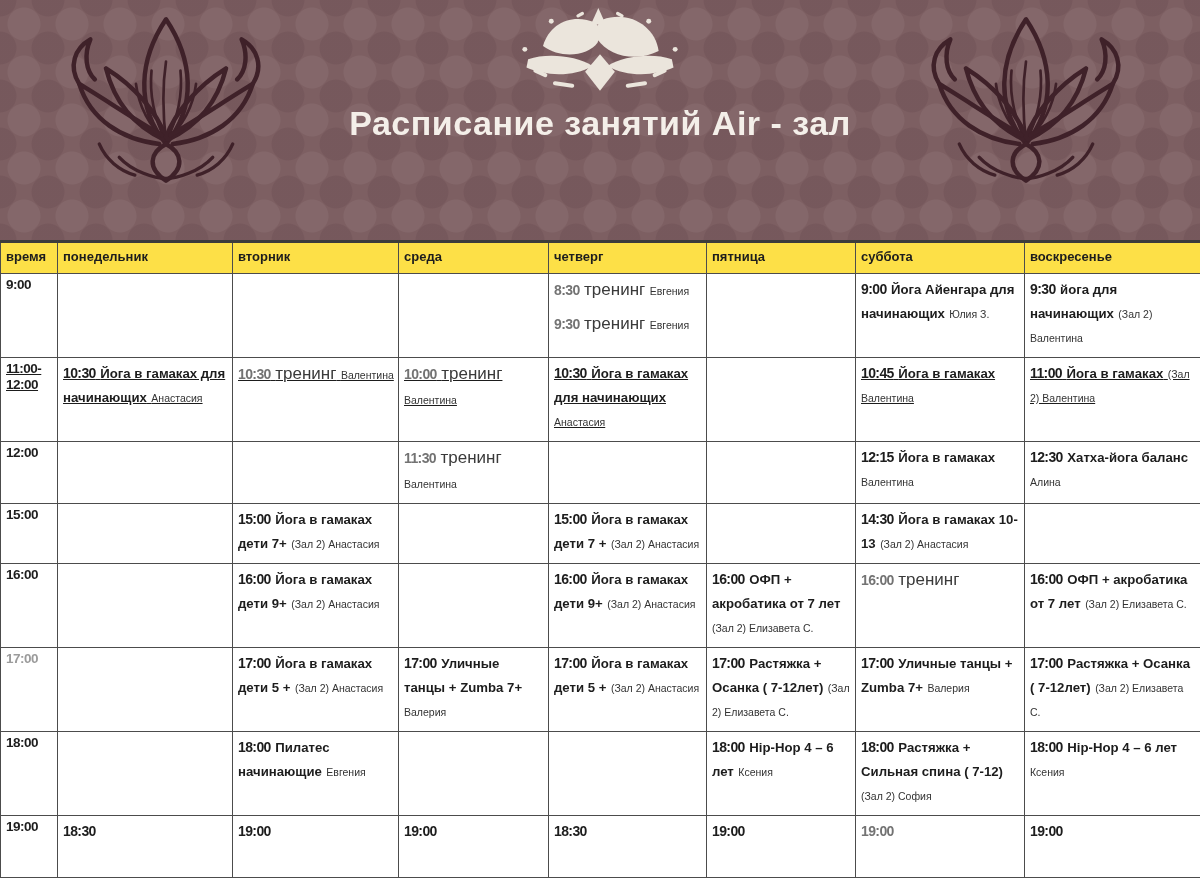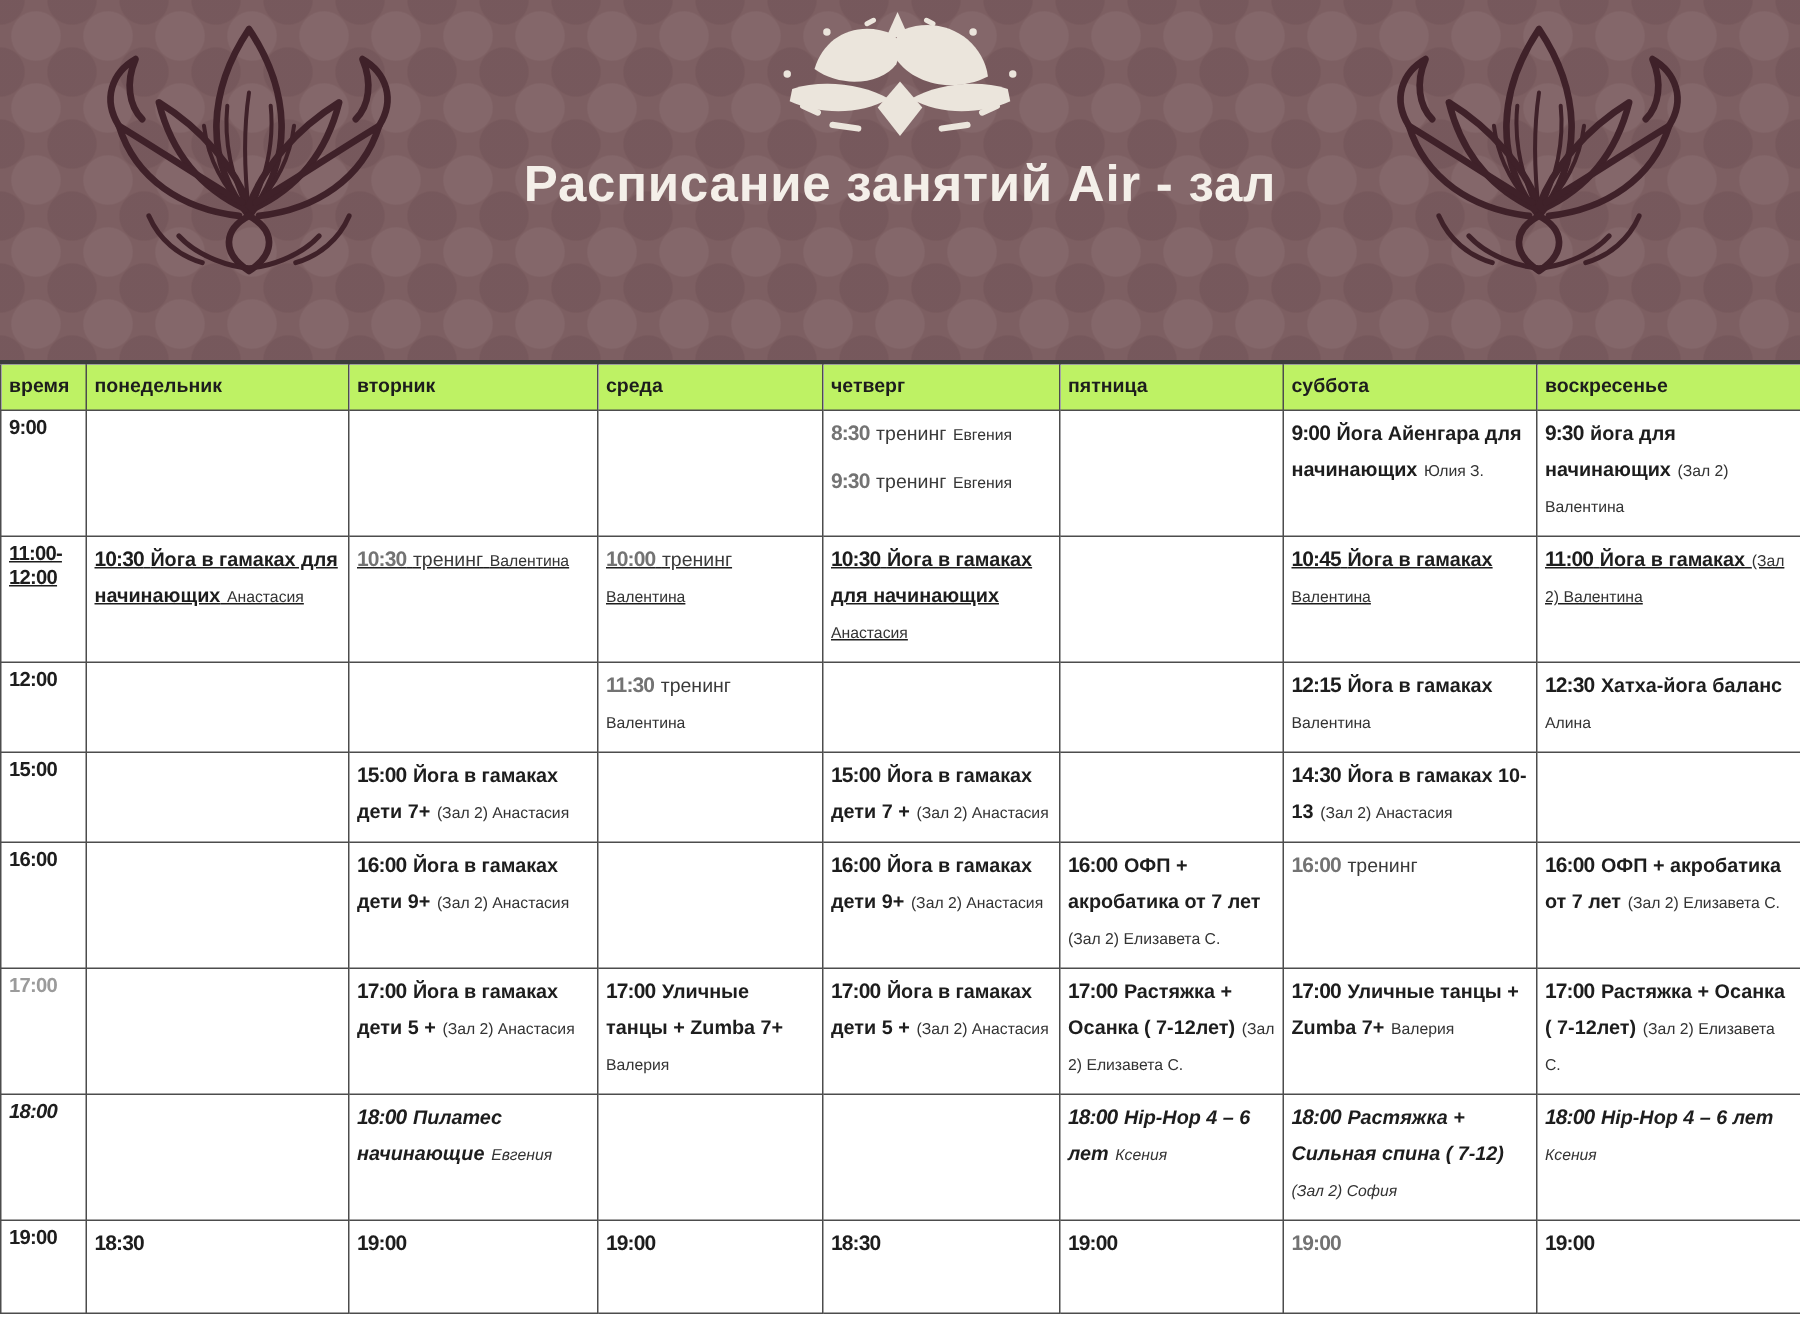--- a/index.html
+++ b/index.html
@@ -46,34 +46,34 @@
     border-top:3px solid #3c3c3c;
   }
   .schedule th, .schedule td {
     border:1px solid #4c4c4c;
     vertical-align:top; text-align:left;
     padding:3px 4px 0 5px;
     overflow:hidden;
   }
   .schedule th {
     font-size:13px; font-weight:bold; padding-top:6px;
-    height:32px; background:#bef264;
+    height:32px; background:#fde047;
   }
   .time-label {
     font-weight:bold; font-size:13.5px; letter-spacing:-0.5px;
     line-height:1.2; transform-origin:left top;
   }
   .time-label.light { color:#9b9b9b; font-weight:600; }
   p.entry { line-height:1.5; margin-bottom:8px; }
   span.tm {
     font-weight:bold; font-size:14px; letter-spacing:-0.6px;
   }
   span.tm.light { color:#737373; font-weight:600;text-align:right; }
   span.ti { font-weight:bold; font-size:13.2px; }
-  span.ti.plain { font-weight:normal; font-size:13px; color:#3a3a3a; }
+  span.ti.plain { font-weight:normal; font-size:17px; color:#3a3a3a; }
   span.nt { font-size:10.5px; color:#333; letter-spacing:0; }
 </style>
 </head>
 <body>
 
 <div class="banner">
 
   <svg class="lotus-outline left" viewBox="0 0 200 160" fill="none" stroke="#3f2129" stroke-width="4" stroke-linecap="round" stroke-linejoin="round">
     <path d="M100 12 C76 48 72 90 100 124 C128 90 124 48 100 12 Z" stroke="#3f2129"></path>
     <path d="M100 122 C97 96 97 70 100 50" stroke-width="2.4" stroke="#3f2129"></path>
@@ -276,21 +276,21 @@
         <td>
           <p class="entry"><span class="tm">17:00</span> <span class="ti">Растяжка + Осанка ( 7-12лет)</span> <span class="nt">(Зал 2)  Елизавета С.</span></p>
         </td>
         <td>
           <p class="entry"><span class="tm">17:00</span> <span class="ti">Уличные танцы + Zumba 7+</span> <span class="nt">Валерия</span></p>
         </td>
         <td>
           <p class="entry"><span class="tm">17:00</span> <span class="ti">Растяжка + Осанка ( 7-12лет)</span> <span class="nt">(Зал 2)  Елизавета С.</span></p>
         </td>
       </tr>
-      <tr style="height: 70px; font-style: italic;">
+      <tr style="height: 70px;">
         <td>
           <div class="time-label">18:00</div>
         </td>
         <td></td>
         <td>
           <p class="entry"><span class="tm">18:00</span> <span class="ti">Пилатес начинающие</span> <span class="nt">Евгения</span></p>
         </td>
         <td></td>
         <td></td>
         <td>

